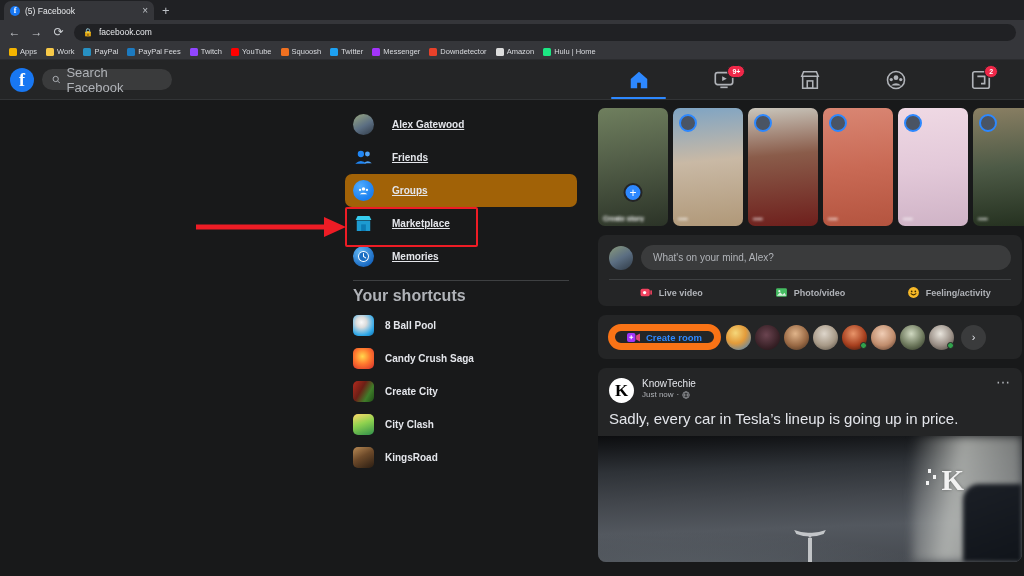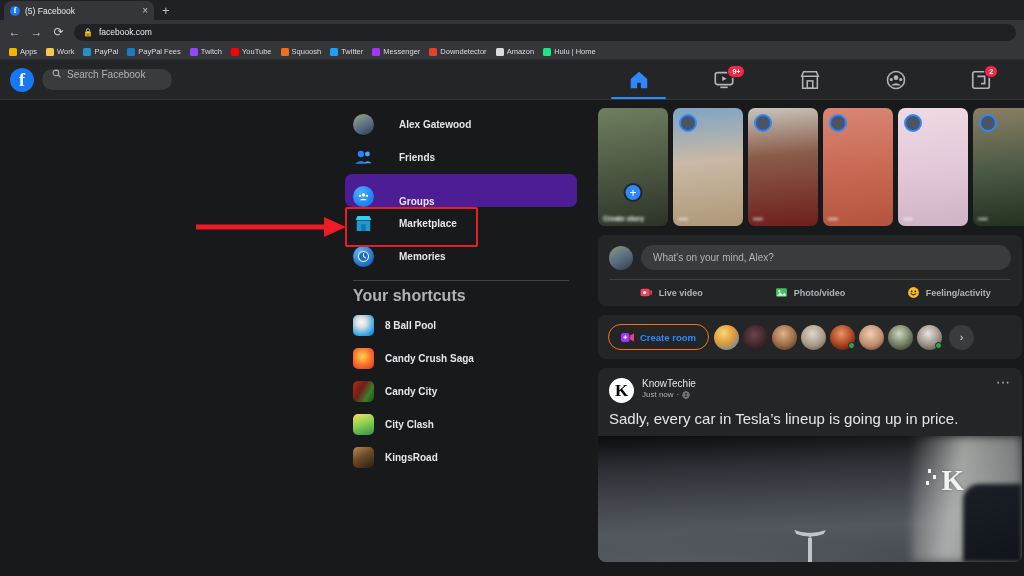--- a/index.html
+++ b/index.html
@@ -61,22 +61,22 @@
   }
   .fb-logo {
     width: 24px; height: 24px; border-radius: 50%;
     background: #1877f2; color: #fff;
     display: flex; align-items: center; justify-content: center;
     font-family: "Liberation Serif", serif; font-weight: bold; font-size: 18px;
     line-height: 1; flex: none;
   }
   .fb-search {
     margin-left: 8px; width: 130px; height: 21px; border-radius: 11px;
-    background: #3a3b3c; display: flex; gap: 6px;
-    padding: 0 10px; font-size: 10px; color: #b0b3b8;
+    background: #3a3b3c; display: flex; align-items: center; gap: 6px;
+    padding: 0 10px; font-size: 13px; color: #b0b3b8;
   }
   .fb-nav {
     position: absolute; left: 596px; right: 0; top: 0; bottom: 0;
     display: flex; align-items: stretch;
   }
   .nav-item {
     flex: 1; display: flex; align-items: center; justify-content: center;
     position: relative;
   }
   .nav-item .glyph { color: #b0b3b8; display: flex; }
@@ -93,25 +93,25 @@
   }
 
   
   .fb-body { position: relative; height: 496px; background: #18191a; }
 
   
   .sidebar {
     position: absolute; left: 345px; top: 8px; width: 232px;
   }
   .side-item {
-    display: flex; align-items: center; gap: 25px;
+    display: flex; align-items: center; gap: 18px;
     height: 33px; padding: 0 8px; border-radius: 7px;
-    font-size: 10px; font-weight: bold; color: #e4e6eb;
-  }
-  .side-item.hl { background: #4c1d95; align-items: flex-end; }
+    font-size: 10px; font-weight: bold; color: #e4e6eb; text-decoration: underline;
+  }
+  .side-item.hl { background: #a16207; }
   .side-ico {
     width: 21px; height: 21px; border-radius: 50%;
     flex: none; display: flex; align-items: center; justify-content: center;
     font-size: 10px; color: #fff; overflow: hidden;
   }
   .side-label { display: flex; flex-direction: column; gap: 1px; }
   .side-sub { font-size: 7.5px; font-weight: normal; color: #2d88ff; }
   .side-sub::before { content: "\25CF"; font-size: 5px; margin-right: 3px; vertical-align: middle; }
 
   .side-divider { height: 1px; background: #3e4042; margin: 7px 8px 6px; }
@@ -165,21 +165,21 @@
     flex: 1; display: flex; align-items: center; justify-content: center; gap: 6px;
     font-size: 9px; font-weight: bold; color: #b0b3b8;
   }
   .comp-ico { width: 13px; height: 13px; border-radius: 3px; flex: none;
     display: flex; align-items: center; justify-content: center; font-size: 9px; }
 
   .rooms { display: flex; align-items: center; gap: 5px; padding: 9px 10px; }
   .create-room {
     display: flex; align-items: center; gap: 6px; flex: none;
     height: 26px; padding: 0 12px; border-radius: 14px;
-    border: 1px solid #f97316; color: #2d88ff; font-size: 9.5px; font-weight: bold;
+    border: 7px solid #f97316; color: #2d88ff; font-size: 9.5px; font-weight: bold;
   }
   .room-av { width: 25px; height: 25px; border-radius: 50%; flex: none; position: relative; }
   .online-dot {
     position: absolute; right: 0; bottom: 1px; width: 7px; height: 7px;
     border-radius: 50%; background: #31a24c; border: 1.5px solid #242526;
   }
   .room-next {
     width: 25px; height: 25px; border-radius: 50%; background: #3a3b3c;
     display: flex; align-items: center; justify-content: center;
     color: #e4e6eb; font-size: 11px; flex: none; margin-left: 2px;
@@ -437,21 +437,21 @@
           <div class="shortcut">
             <span class="sc-ico" style="background:radial-gradient(circle at 40% 35%,#fafafa 0%,#dcdcdc 28%,#2fa8e8 70%,#0f6fb0 100%)"></span>
             <span>8 Ball Pool</span>
           </div>
           <div class="shortcut">
             <span class="sc-ico" style="background:radial-gradient(circle at 45% 40%,#ffd84d 0%,#ff7a2e 45%,#d42b2b 100%)"></span>
             <span>Candy Crush Saga</span>
           </div>
           <div class="shortcut">
             <span class="sc-ico" style="background:linear-gradient(120deg,#b32a1e 0%,#6d1f16 40%,#3f7d2a 70%,#1f4d16 100%)"></span>
-            <span>Candy City</span>
+            <span>Create City</span>
           </div>
           <div class="shortcut">
             <span class="sc-ico" style="background:linear-gradient(160deg,#ffd86b 0%,#8fd24f 45%,#2f8f4a 100%)"></span>
             <span>City Clash</span>
           </div>
           <div class="shortcut">
             <span class="sc-ico" style="background:linear-gradient(150deg,#b88a55 0%,#6d4a2a 45%,#2a1d12 100%)"></span>
             <span>KingsRoad</span>
           </div>
         </div>

